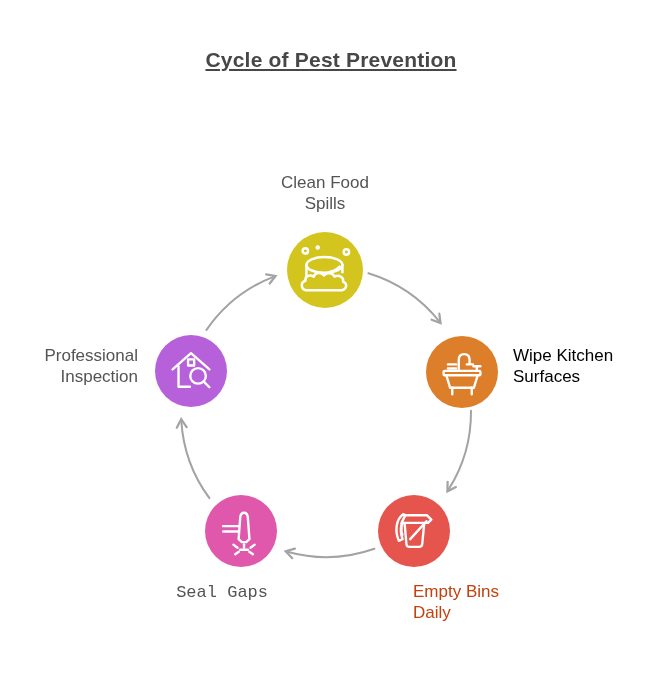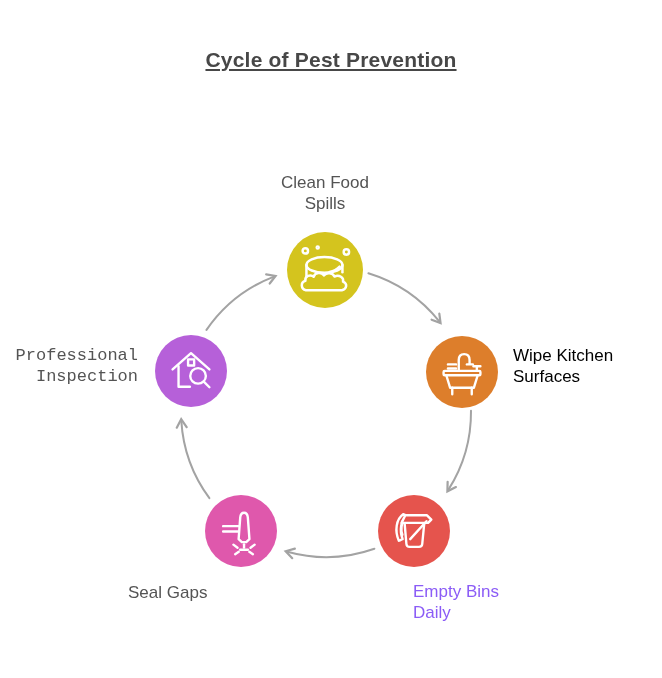--- a/index.html
+++ b/index.html
@@ -36,22 +36,22 @@
   #c-seal {left:205px;top:495px;width:72px;height:72px;}
   #c-prof {left:155px;top:335px;width:72px;height:72px;}
   .node-label{
     position:absolute;
     font-size:17px;
     line-height:21px;
   }
   #l-clean{left:260px;top:172px;width:130px;text-align:center;}
   #l-wipe {left:513px;top:345px;width:125px;text-align:left;}
   #l-empty{left:413px;top:581px;width:115px;text-align:left;}
-  #l-seal {left:128px;top:582px;width:140px;text-align:left;}
-  #l-prof {left:0px;  top:345px;width:138px;text-align:right;font-family:Liberation Mono, monospace;}
+  #l-seal {left:128px;top:582px;width:140px;text-align:right;font-family:Liberation Mono, monospace;}
+  #l-prof {left:0px;  top:345px;width:138px;text-align:right;}
   .stroke-grp{
     stroke:#ffffff;stroke-width:2.2;fill:none;
     stroke-linecap:round;stroke-linejoin:round;
   }
 </style>
 </head>
 <body>
 
 <div class="canvas">
 
@@ -94,21 +94,21 @@
         <path d="M9.5,27 L13,38.5 H35 L38.5,27"></path>
         <path d="M15,38.5 V44.5 M33,38.5 V44.5"></path>
         <path d="M21,23 V13 Q21,7.5 26,7.5 Q31,7.5 31,13 V16.5"></path>
         <path d="M28.5,17 h5.5"></path>
         <path d="M11,17 h7.5 M11,20.8 h7.5"></path>
         <path d="M34.5,18.7 h6.5 M37.7,18.7 v3.8"></path>
       </g>
     </svg>
   </div>
 
-  <div class="node-label" id="l-empty" style="color: #8b5cf6;">Empty Bins Daily</div>
+  <div class="node-label" id="l-empty" style="color: #c2410c;">Empty Bins Daily</div>
   <div class="node-circle" id="c-empty" style="color: rgb(229, 84, 77);">
     <svg width="52" height="52" viewBox="0 0 48 48">
       <g class="stroke-grp">
         <path d="M14,8.5 C7.5,13 6,24 10,33 M17.5,10 C11.5,14.5 10.5,24 13.5,31.5 M14,8.5 C15.5,9 16.5,9.5 17.5,10 M10,33 C11,32.6 12.4,31.9 13.5,31.5"></path>
         <path d="M15.5,13 C12,17 11.5,23 13.3,27.5"></path>
         <path fill="currentColor" d="M15.3,16.5 L17,36 Q17.2,38.7 20,38.7 L28.6,38.7 Q31.4,38.7 31.6,36 L33.5,16.5 Z"></path>
         <path fill="currentColor" d="M12.5,16.5 L16,9.5 H36 L40,13.5 L37,16.5 Z"></path>
         <path d="M35.5,15 L20.5,31.5"></path>
       </g>
     </svg>

